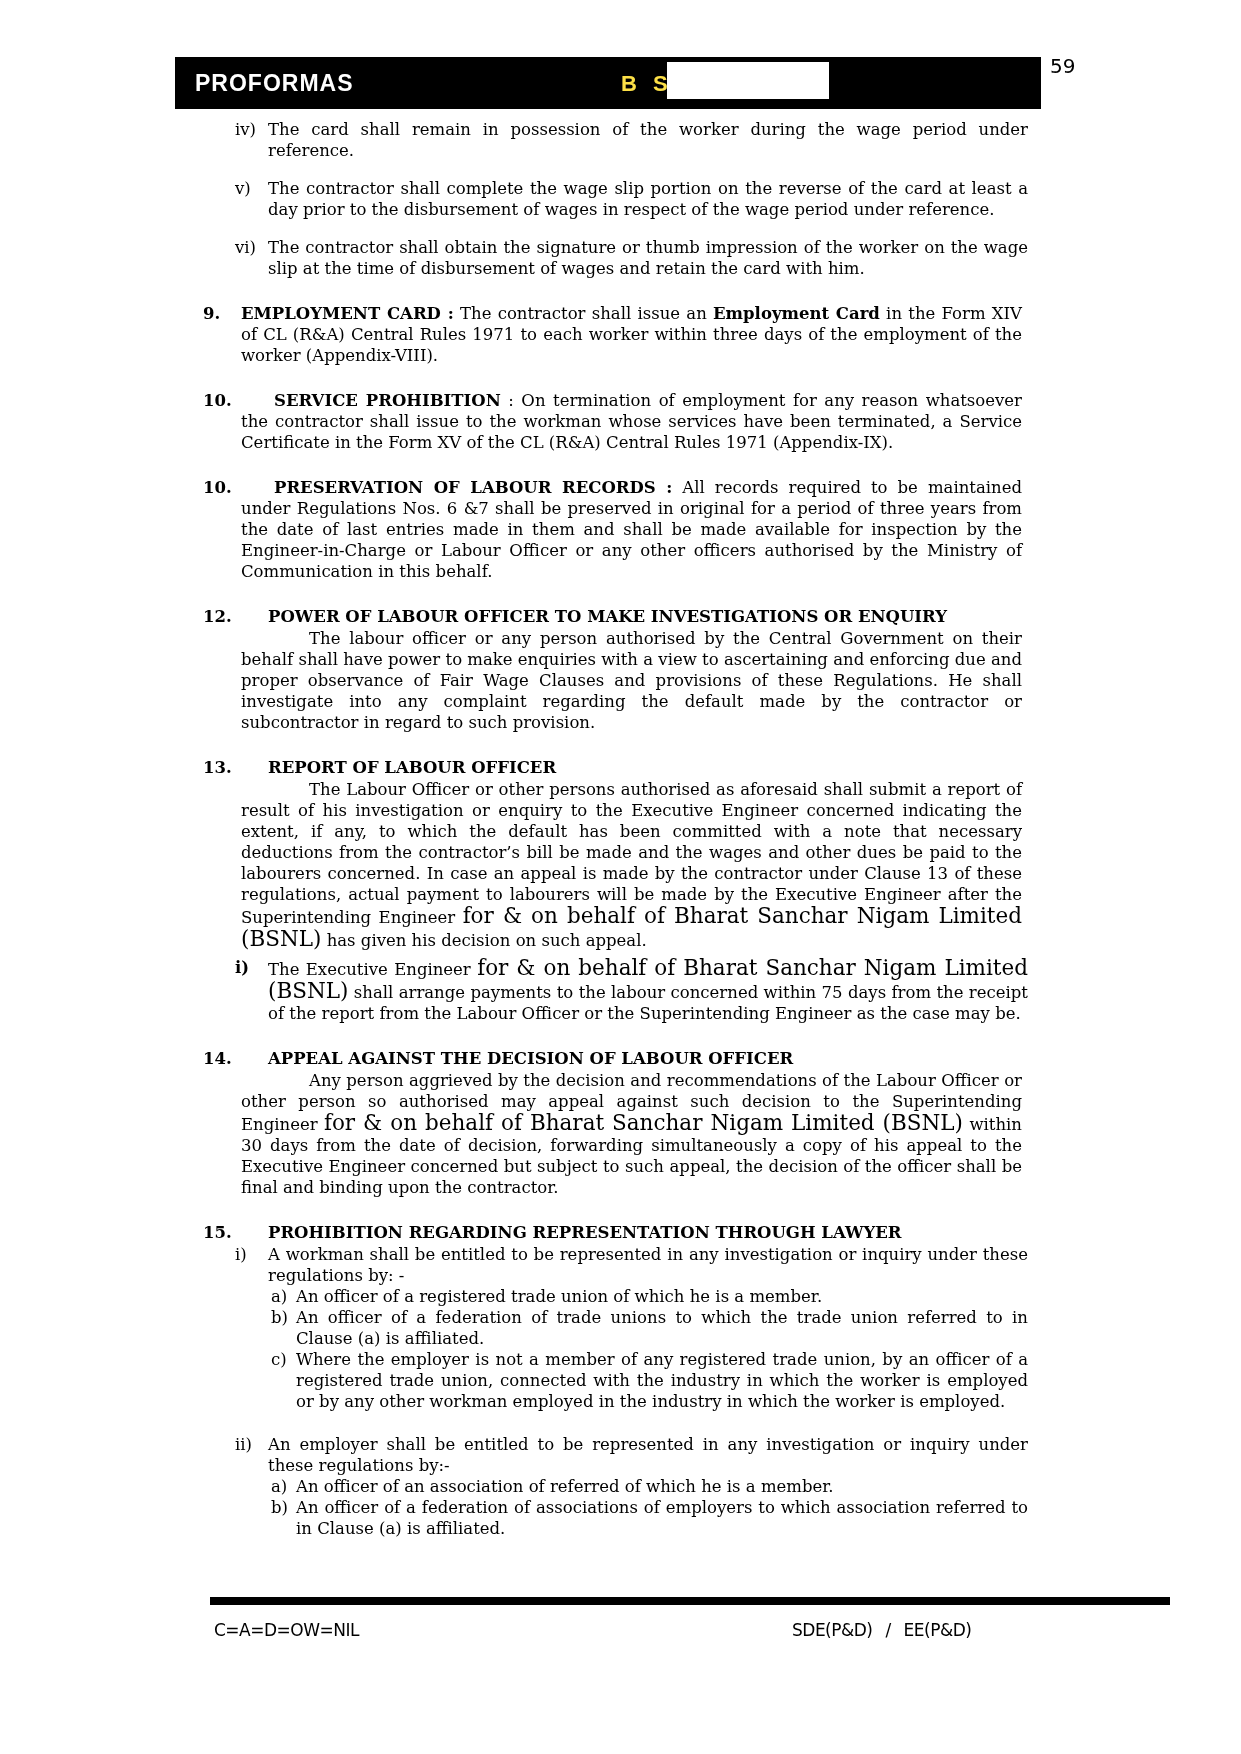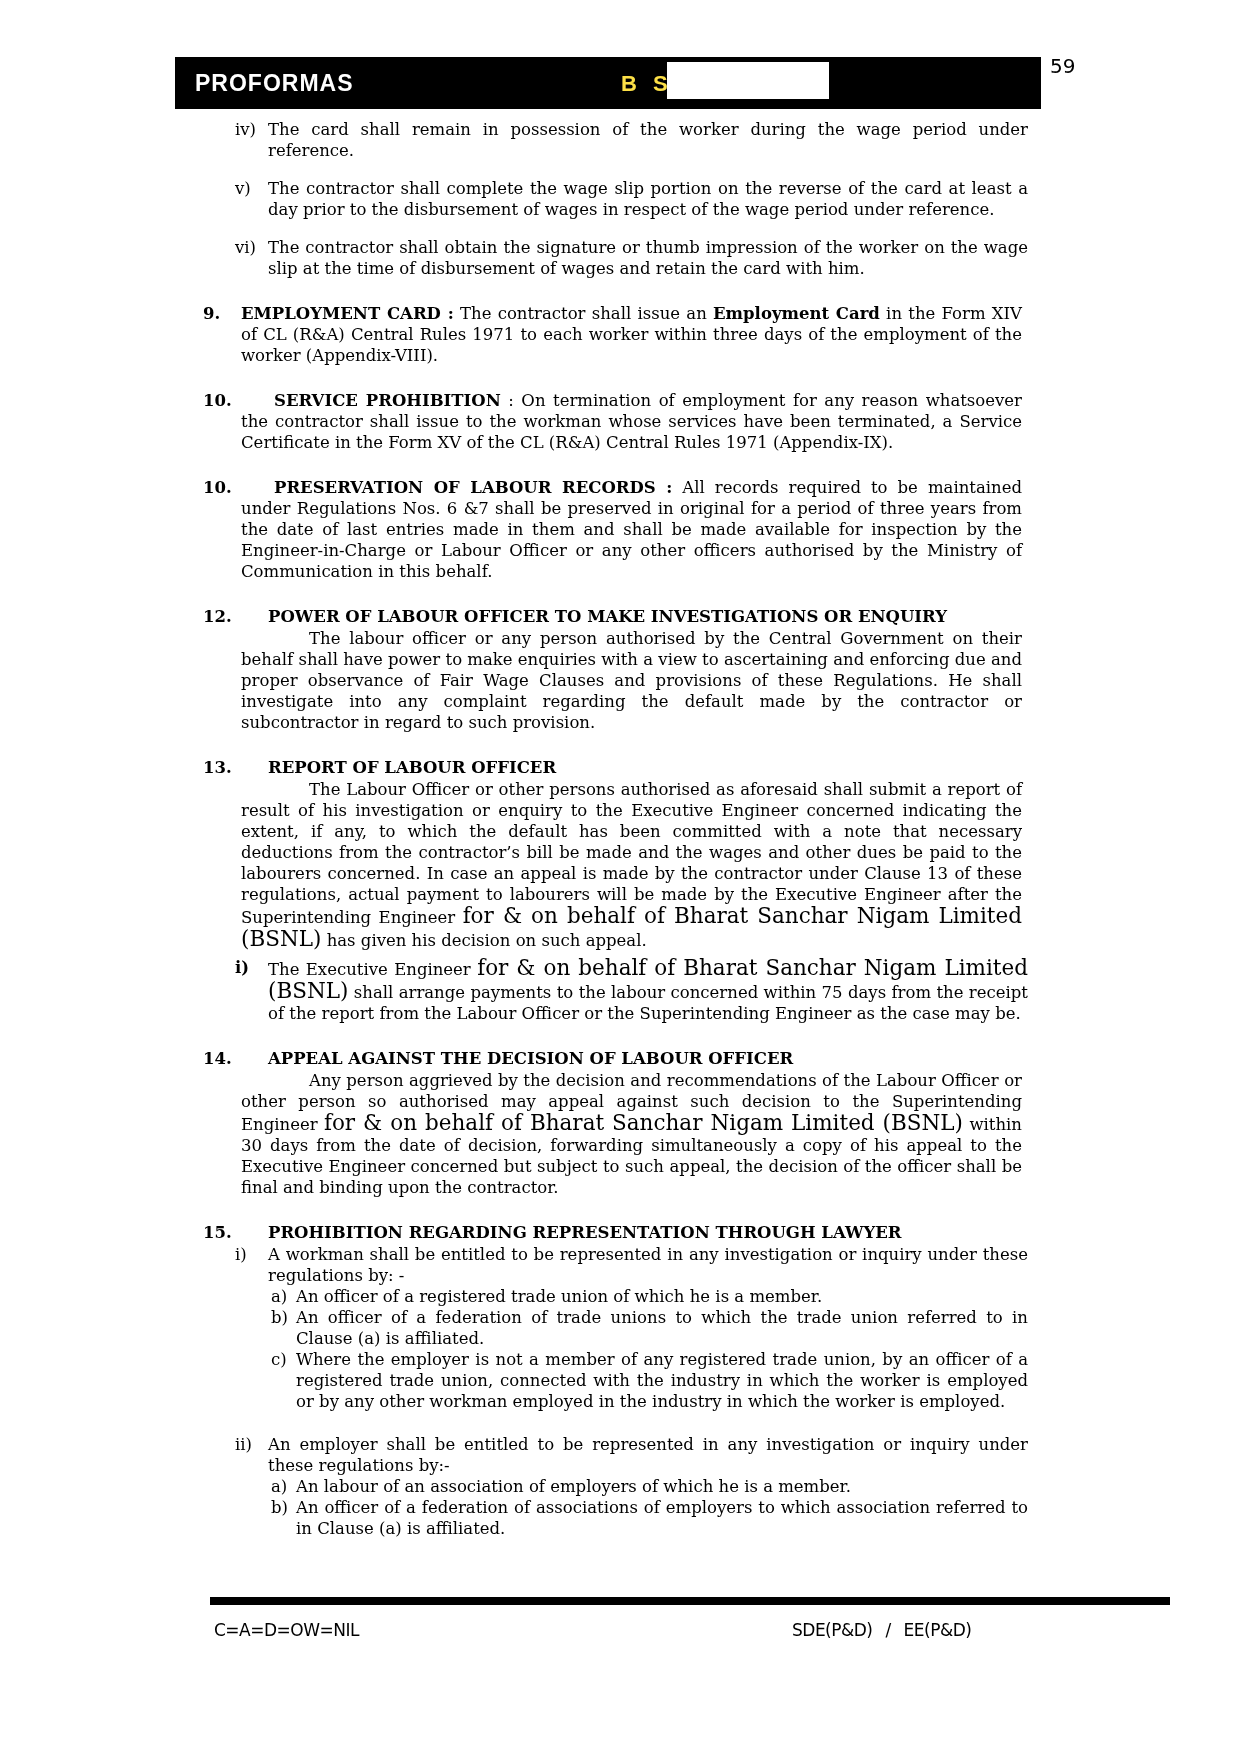--- a/index.html
+++ b/index.html
@@ -143,21 +143,21 @@
         <span class="marker">c)</span>
         <span>Where the employer is not a member of any registered trade union, by an officer of a registered trade union, connected with the industry in which the worker is employed or by any other workman employed in the industry in which the worker is employed.</span>
       </div>
 
       <div class="sub-item gap">
         <span class="marker">ii)</span>
         <span>An employer shall be entitled to be represented in any investigation or inquiry under these regulations by:-</span>
       </div>
       <div class="abc-item">
         <span class="marker">a)</span>
-        <span>An labour of an association of employers of which he is a member.</span>
+        <span>An officer of an association of referred of which he is a member.</span>
       </div>
       <div class="abc-item">
         <span class="marker">b)</span>
         <span>An officer of a federation of associations of employers to which association referred to in Clause (a) is affiliated.</span>
       </div>
     </div>
 
   </div>
 
   <div class="footer-rule"></div>

